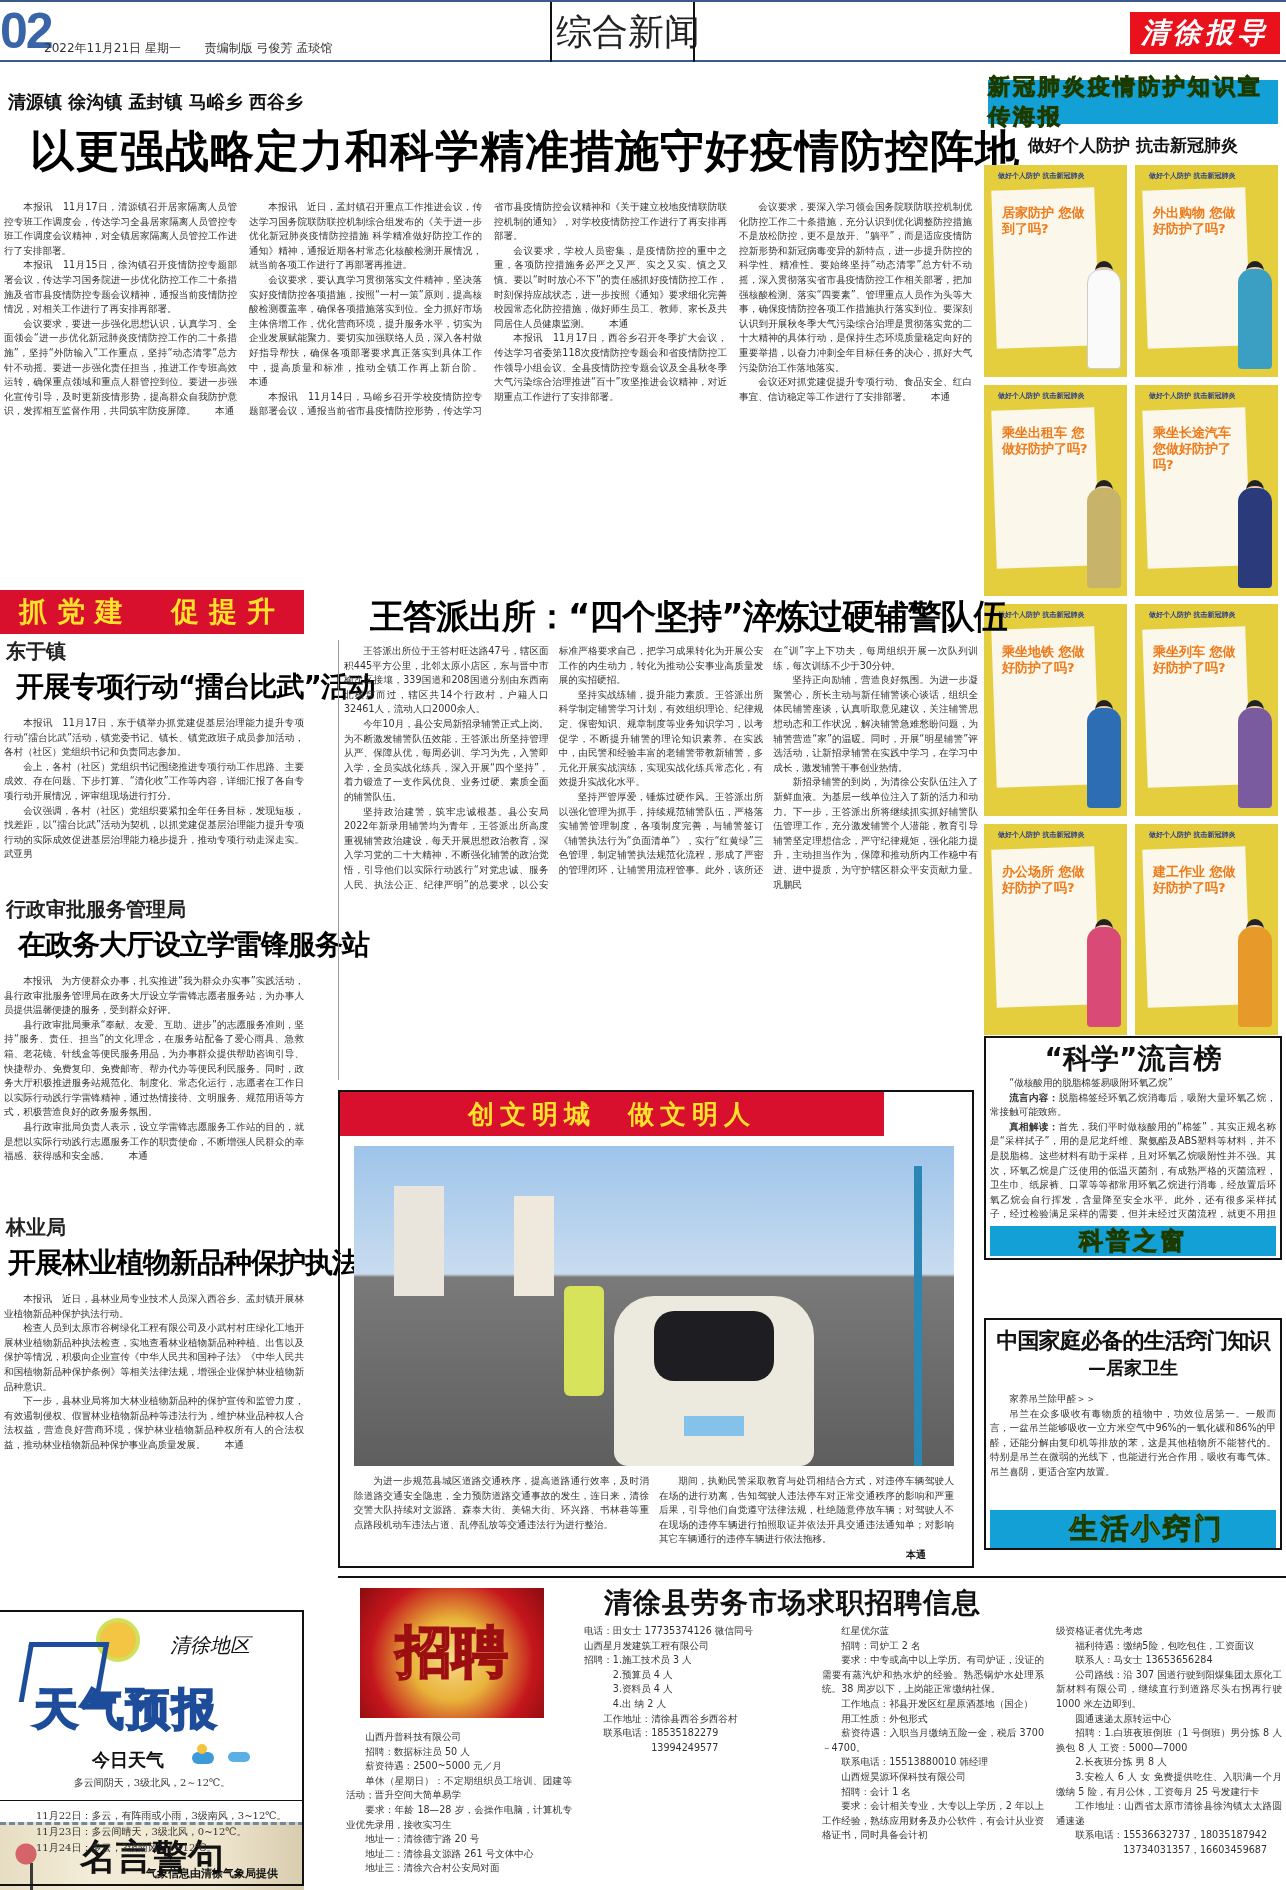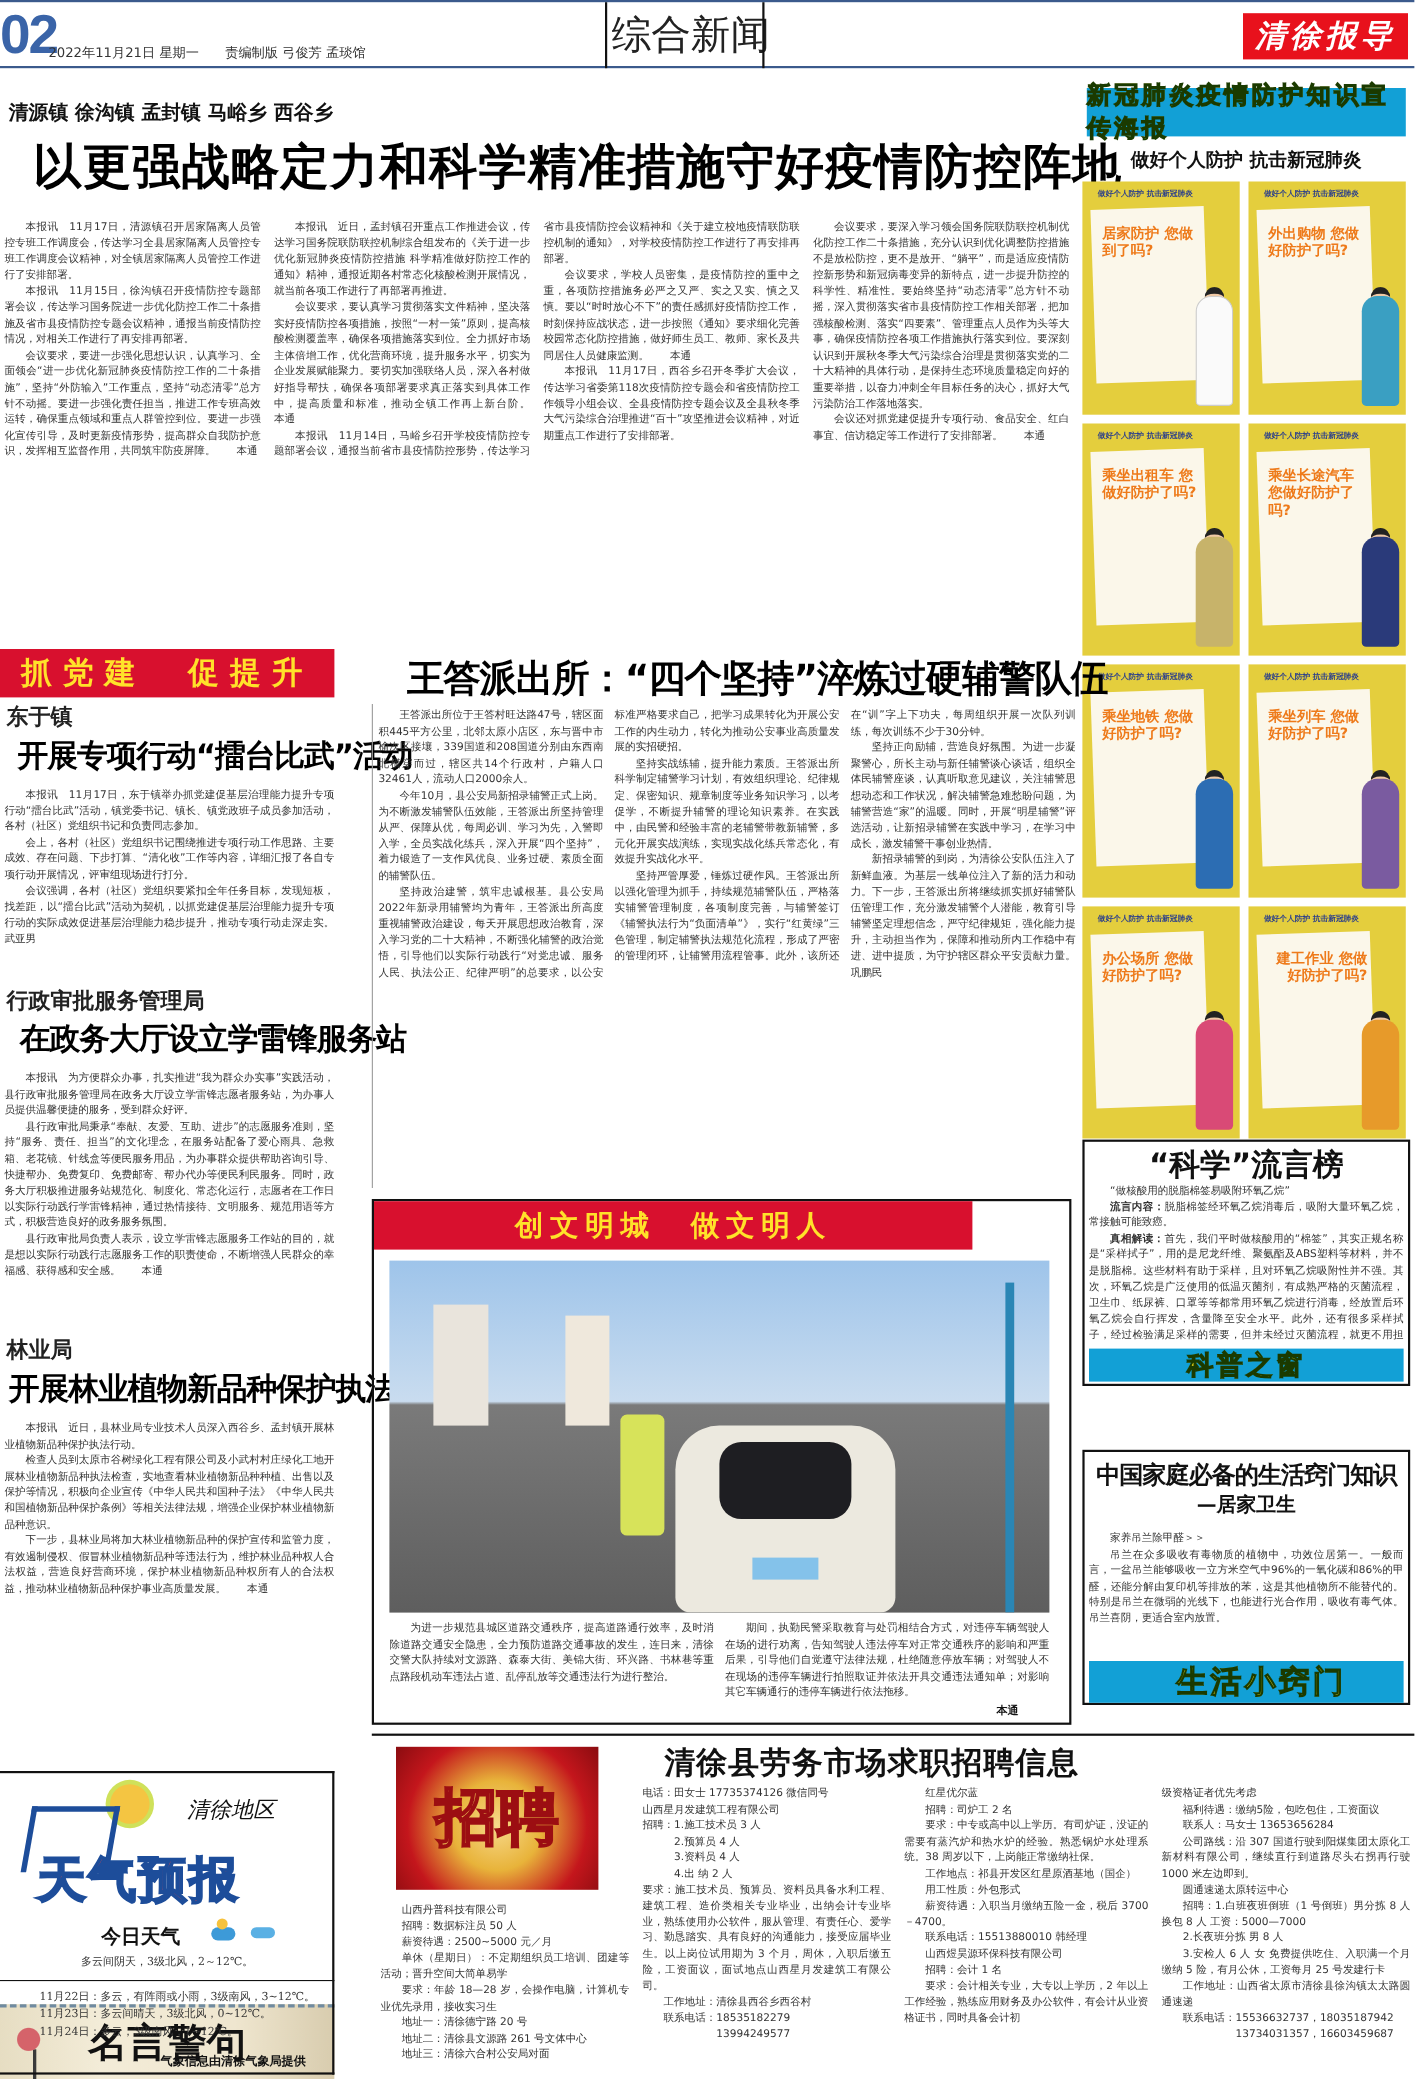--- a/index.html
+++ b/index.html
@@ -116,21 +116,21 @@
   <div class="poster">
     <div class="paper"></div>
     <div class="phead">做好个人防护 抗击新冠肺炎</div>
     <div class="ptitle" style="width:90px;">办公场所 您做好防护了吗?</div>
     <div class="face"></div>
     <div class="figure" style="background:#d94a76;"></div>
   </div>
   <div class="poster">
     <div class="paper"></div>
     <div class="phead">做好个人防护 抗击新冠肺炎</div>
-    <div class="ptitle" style="width:90px;text-align:right;">建工作业 您做好防护了吗?</div>
+    <div class="ptitle" style="width:90px;">建工作业 您做好防护了吗?</div>
     <div class="face"></div>
     <div class="figure" style="background:#e79a2a;"></div>
   </div>
 </div>
 
 <div class="abs redbanner" style="left:0;top:590px;width:304px;height:44px;">抓党建　促提升</div>
 
 <div class="abs subk" style="left:6px;top:638px;">东于镇</div>
 <div class="abs h2" style="left:16px;top:668px;">开展专项行动“擂台比武”活动</div>
 <div class="abs body" style="left:4px;top:716px;width:300px;height:170px;">
@@ -239,21 +239,20 @@
   <p>地址二：清徐县文源路 261 号文体中心</p>
   <p>地址三：清徐六合村公安局对面</p>
 </div>
 <div class="abs body" style="left:584px;top:1624px;width:226px;height:262px;">
   <p style="text-indent:0">电话：田女士 17735374126 微信同号</p>
   <p style="text-indent:0">山西星月发建筑工程有限公司</p>
   <p style="text-indent:0">招聘：1.施工技术员 3 人</p>
   <p style="text-indent:3em">2.预算员 4 人</p>
   <p style="text-indent:3em">3.资料员 4 人</p>
   <p style="text-indent:3em">4.出 纳 2 人</p>
-  <p style="text-indent:0">要求：施工技术员、预算员、资料员具备水利工程、建筑工程、造价类相关专业毕业，出纳会计专业毕业，熟练使用办公软件，服从管理、有责任心、爱学习、勤恳踏实、具有良好的沟通能力，接受应届毕业生。以上岗位试用期为 3 个月，周休，入职后缴五险，工资面议，面试地点山西星月发建筑工有限公司。</p>
   <p>工作地址：清徐县西谷乡西谷村</p>
   <p>联系电话：18535182279</p>
   <p style="text-indent:7em">13994249577</p>
 </div>
 <div class="abs body" style="left:822px;top:1624px;width:222px;height:262px;">
   <p>红星优尔蓝</p>
   <p>招聘：司炉工 2 名</p>
   <p>要求：中专或高中以上学历。有司炉证，没证的需要有蒸汽炉和热水炉的经验。熟悉锅炉水处理系统。38 周岁以下，上岗能正常缴纳社保。</p>
   <p>工作地点：祁县开发区红星原酒基地（国企）</p>
   <p>用工性质：外包形式</p>

